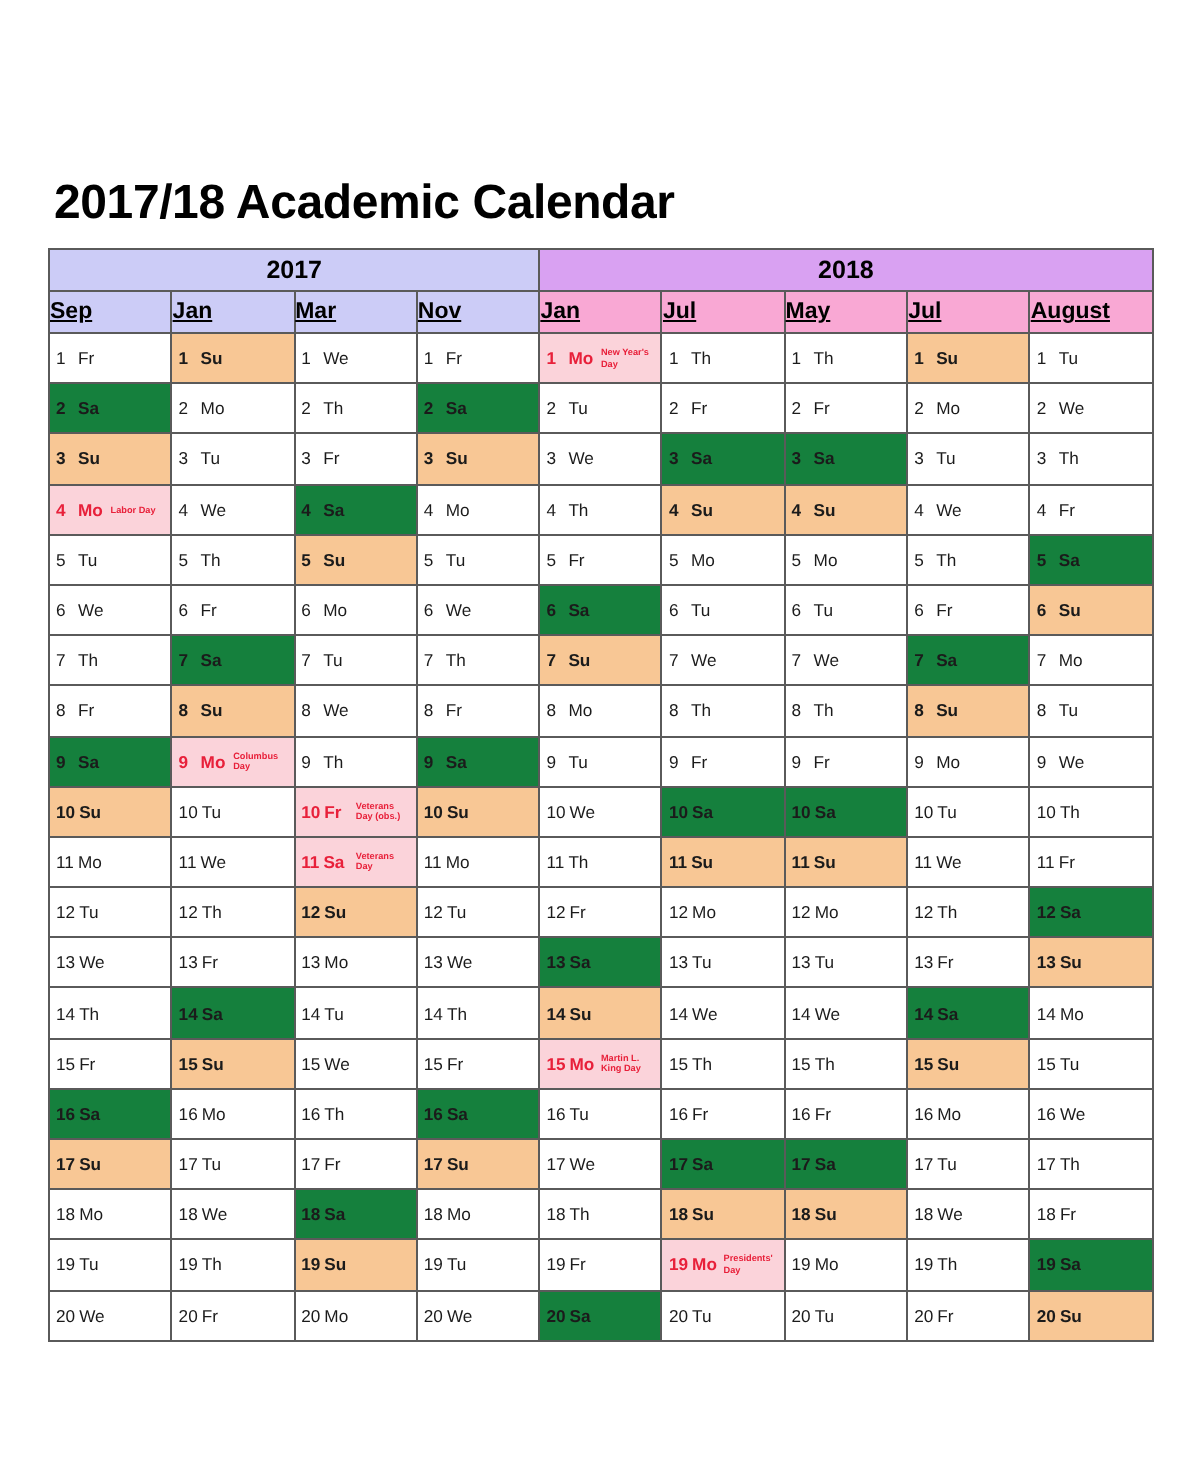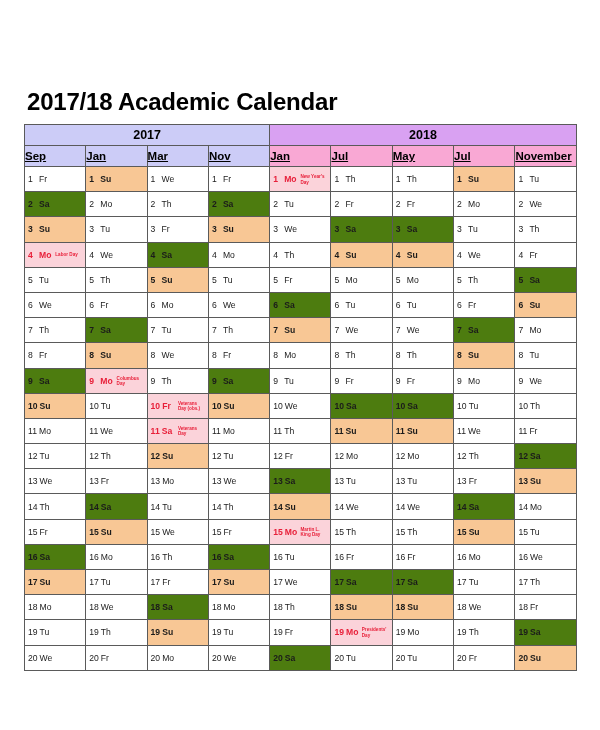--- a/index.html
+++ b/index.html
@@ -85,21 +85,21 @@
   }
   td.day .dnum {
     font-size: 8.6px;
     color: #1b1b1b;
     white-space: nowrap;
     display: inline-block;
   }
   td.day .dnum .n { display: inline-block; min-width: 9px; }
   td.day .dnum .w { margin-left: 2px; }
 
-  td.sat { background: #4d7c0f; margin-left: 32px; }
+  td.sat { background: #15803d; margin-left: 32px; }
   td.sun { background: #f8c795; }
   td.hol { background: #fbd3da; }
 
   td.sat .dnum, td.sun .dnum { font-weight: bold; }
   td.hol .dnum { font-weight: bold; color: #e8203a; }
 
   td.day .evt {
     position: absolute;
     right: 2px;
     top: 50%;
@@ -141,21 +141,21 @@
           </tr>
         <tr class="month-row">
             <th class="m2017">Sep</th>
             <th class="m2017">Jan</th>
             <th class="m2017">Mar</th>
             <th class="m2017">Nov</th>
             <th class="m2018">Jan</th>
             <th class="m2018">Jul</th>
             <th class="m2018">May</th>
             <th class="m2018">Jul</th>
-            <th class="m2018">November</th>
+            <th class="m2018">August</th>
           </tr>
       </thead>
       <tbody>
           <tr>
             <td class="day"><span class="dnum"><span class="n">1</span><span class="w">Fr</span></span></td>
             <td class="day sun"><span class="dnum"><span class="n">1</span><span class="w">Su</span></span></td>
             <td class="day"><span class="dnum"><span class="n">1</span><span class="w">We</span></span></td>
             <td class="day"><span class="dnum"><span class="n">1</span><span class="w">Fr</span></span></td>
             <td class="day hol"><span class="dnum"><span class="n">1</span><span class="w">Mo</span></span><span class="evt">New Year's Day</span></td>
             <td class="day"><span class="dnum"><span class="n">1</span><span class="w">Th</span></span></td>

